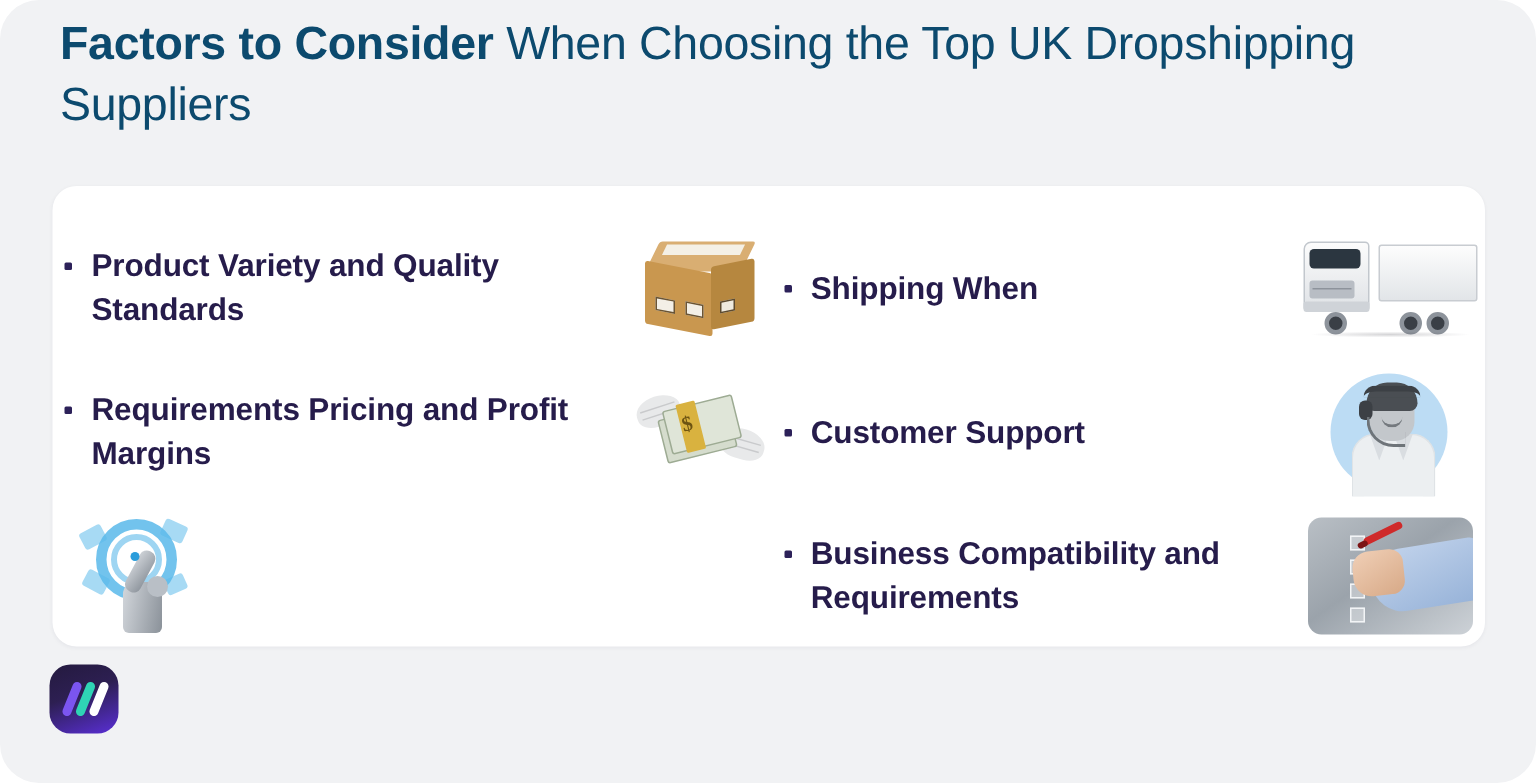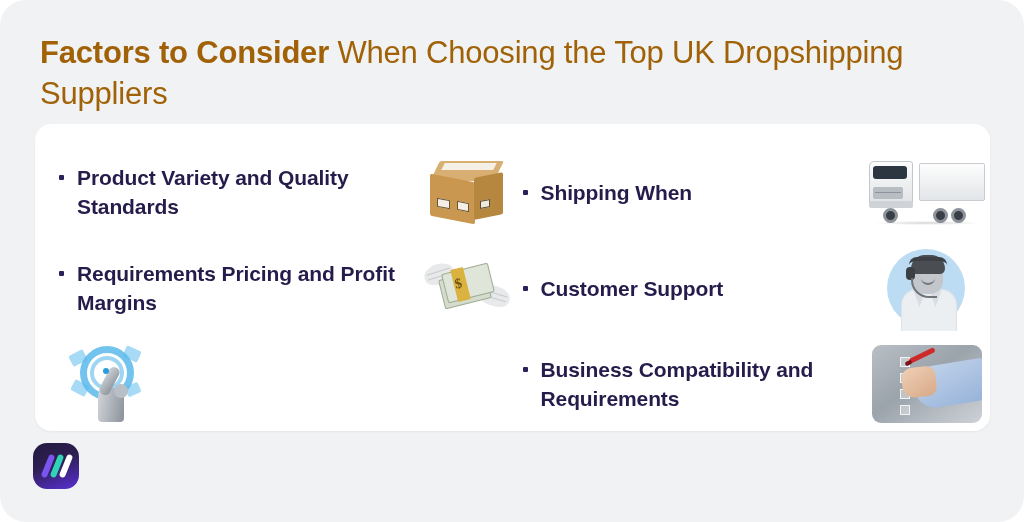--- a/index.html
+++ b/index.html
@@ -18,26 +18,26 @@
     height: 522px;
     background: #f1f2f4;
     border-radius: 26px;
     overflow: hidden;
   }
 
   
   .title-block {
     position: absolute;
     left: 40px;
-    top: 32px;
+    top: 8px;
     width: 900px;
     font-size: 31px;
     line-height: 41px;
     letter-spacing: -0.2px;
-    color: #a16207;
+    color: #0c4a6e;
     font-weight: 400;
   }
   .title-strong { font-weight: 700; }
 
   
   .card {
     position: absolute;
     left: 35px;
     top: 124px;
     width: 955px;
@@ -50,21 +50,21 @@
   .columns {
     position: absolute;
     inset: 0;
     display: flex;
   }
   .col {
     flex: 0 0 50%;
     position: relative;
     padding: 20px 0 0 0;
   }
-  .col-left  { padding-left: 24px; }
+  .col-left  { padding-left: 8px; }
   .col-right { padding-left: 10px; }
 
   .feature-row {
     display: flex;
     align-items: center;
     height: 96px;
     position: relative;
   }
   .bullet-wrap {
     display: flex;

